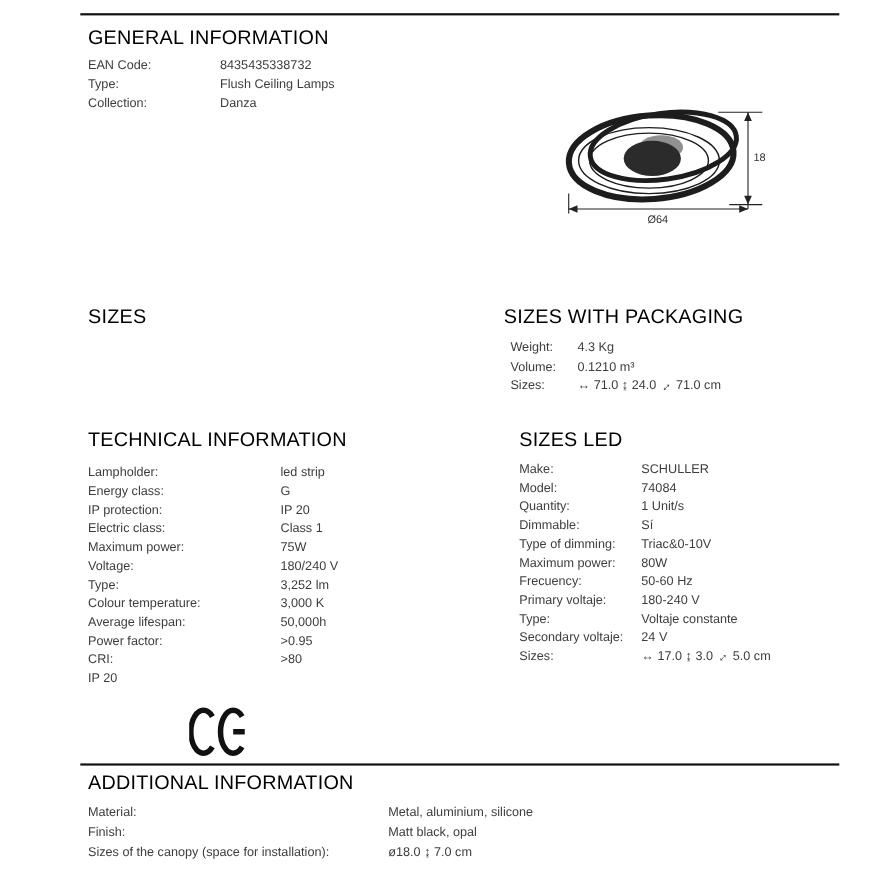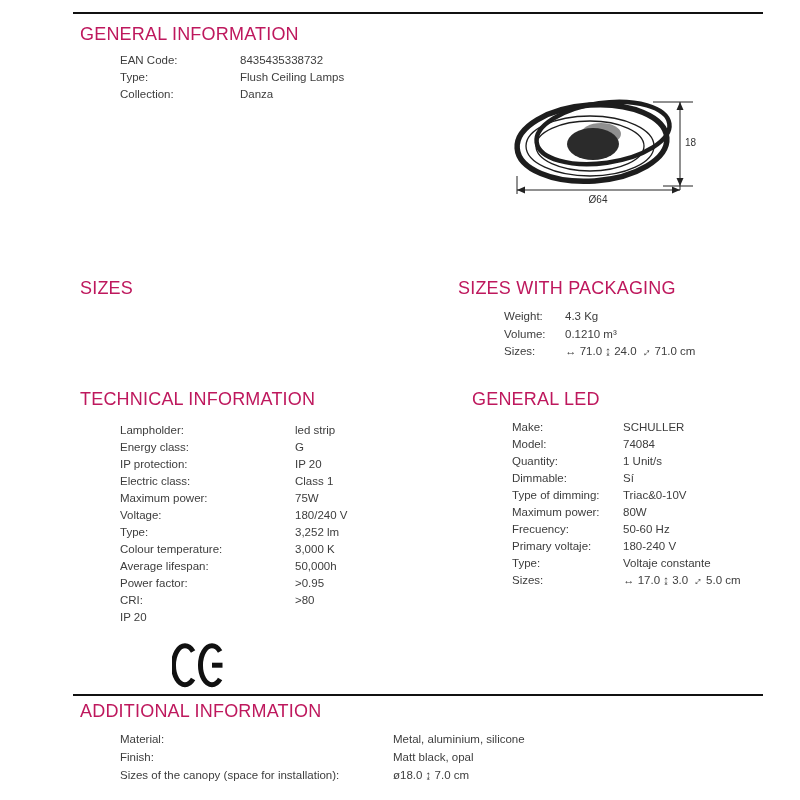--- a/index.html
+++ b/index.html
@@ -3,26 +3,26 @@
 <meta charset="utf-8">
 <style>
   html,body{margin:0;padding:0;background:#fff;}
   .page{
     position:relative;width:800px;height:800px;background:#ffffff;overflow:hidden;
     font-family:"Liberation Sans","DejaVu Sans",sans-serif;color:#3d3d3d;
   }
   .abs{position:absolute;}
   .rule{position:absolute;height:1.6px;background:#111;width:690px;left:73px;}
   .sec-title{
-    position:absolute;font-size:18px;font-weight:400;color:#be185d;
+    position:absolute;font-size:18px;font-weight:400;color:#000000;
     letter-spacing:0.2px;white-space:nowrap;
   }
   .rows{position:absolute;font-size:11.5px;color:#3d3d3d;}
   .row{white-space:nowrap;}
-  .lbl{display:inline-block;width:var(--lblw,120px);vertical-align:top;margin-left:40px;}
+  .lbl{display:inline-block;width:var(--lblw,120px);vertical-align:top;}
   .val{display:inline;}
   .lh172{line-height:17.2px;}
   .lh177{line-height:17.7px;}
   .lh170{line-height:17px;}
   .lh180{line-height:18px;}
   .diag-arrow{display:inline-block;transform:rotate(-45deg);}
   svg text{font-family:"Liberation Sans","DejaVu Sans",sans-serif;font-size:10px;fill:#333;}
 </style>
 </head>
 <body>
@@ -82,31 +82,32 @@
     <div class="row"><span class="lbl">Maximum power:</span><span class="val">75W</span></div>
     <div class="row"><span class="lbl">Voltage:</span><span class="val">180/240 V</span></div>
     <div class="row"><span class="lbl">Type:</span><span class="val">3,252 lm</span></div>
     <div class="row"><span class="lbl">Colour temperature:</span><span class="val">3,000 K</span></div>
     <div class="row"><span class="lbl">Average lifespan:</span><span class="val">50,000h</span></div>
     <div class="row"><span class="lbl">Power factor:</span><span class="val">&gt;0.95</span></div>
     <div class="row"><span class="lbl">CRI:</span><span class="val">&gt;80</span></div>
     <div class="row"><span class="lbl">IP 20</span><span class="val"></span></div>
   </div>
 
-  <div class="sec-title" style="left:472px;top:389px">GENERAL LED</div>
+  <div class="sec-title" style="left:472px;top:389px">SIZES LED</div>
   <div class="rows lh170" style="left:472px;top:419px;--lblw:111px">
     <div class="row"><span class="lbl">Make:</span><span class="val">SCHULLER</span></div>
     <div class="row"><span class="lbl">Model:</span><span class="val">74084</span></div>
     <div class="row"><span class="lbl">Quantity:</span><span class="val">1 Unit/s</span></div>
     <div class="row"><span class="lbl">Dimmable:</span><span class="val">Sí</span></div>
     <div class="row"><span class="lbl">Type of dimming:</span><span class="val">Triac&amp;0-10V</span></div>
     <div class="row"><span class="lbl">Maximum power:</span><span class="val">80W</span></div>
     <div class="row"><span class="lbl">Frecuency:</span><span class="val">50-60 Hz</span></div>
     <div class="row"><span class="lbl">Primary voltaje:</span><span class="val">180-240 V</span></div>
     <div class="row"><span class="lbl">Type:</span><span class="val">Voltaje constante</span></div>
+    <div class="row"><span class="lbl">Secondary voltaje:</span><span class="val">24 V</span></div>
     <div class="row"><span class="lbl">Sizes:</span><span class="val">↔ 17.0 ↨ 3.0 <span class="diag-arrow">↔</span> 5.0 cm</span></div>
   </div>
 
   <svg class="abs" style="left:172px;top:642px" width="54" height="47" viewBox="0 0 54 47" role="img" aria-label="CE">
     <g fill="none" stroke="#111" stroke-width="5">
       <path d="M 21.1 9.4 A 11.5 19.5 0 1 0 21.1 37"></path>
       <path d="M 48.1 9.4 A 11.5 19.5 0 1 0 48.1 37"></path>
       <line x1="40" y1="23.2" x2="50.5" y2="23.2"></line>
     </g>
   </svg>

